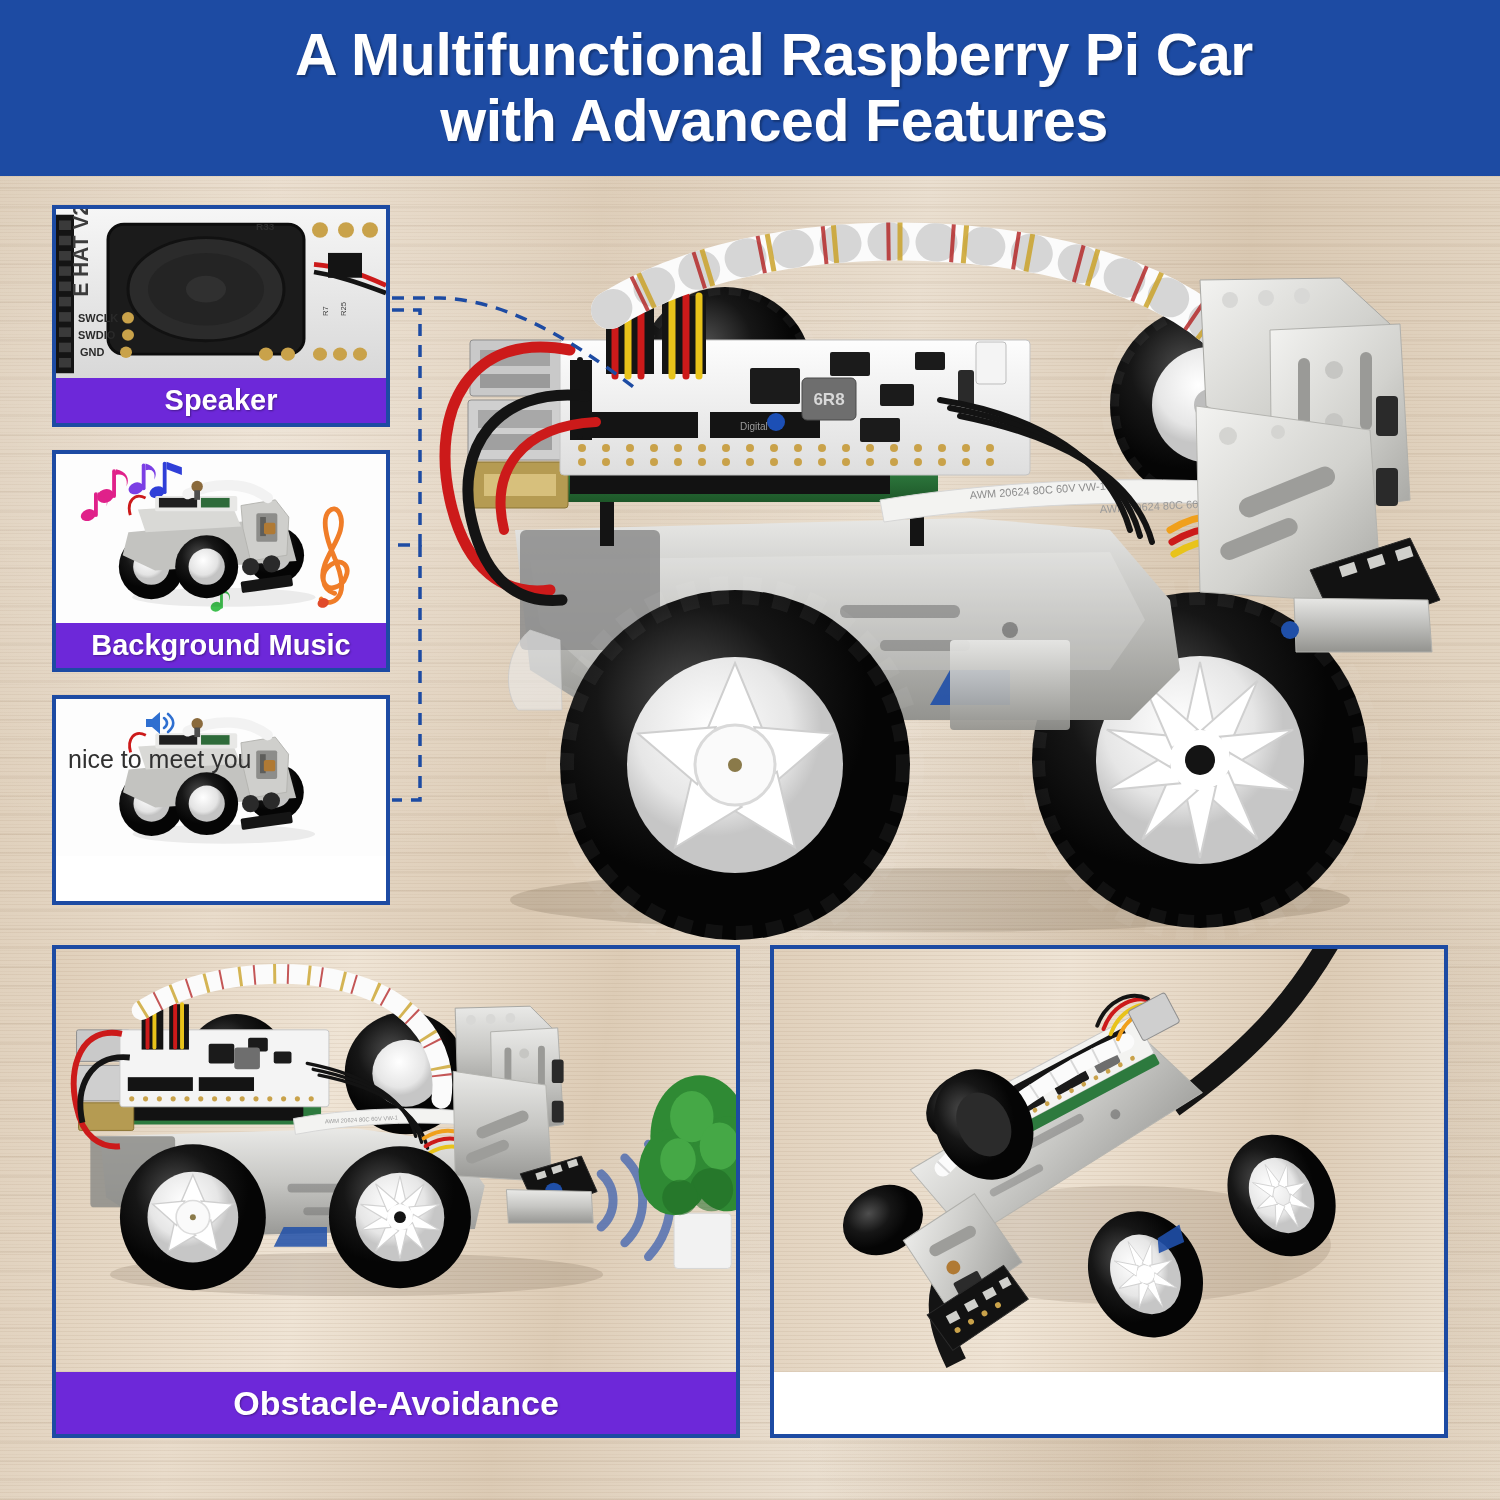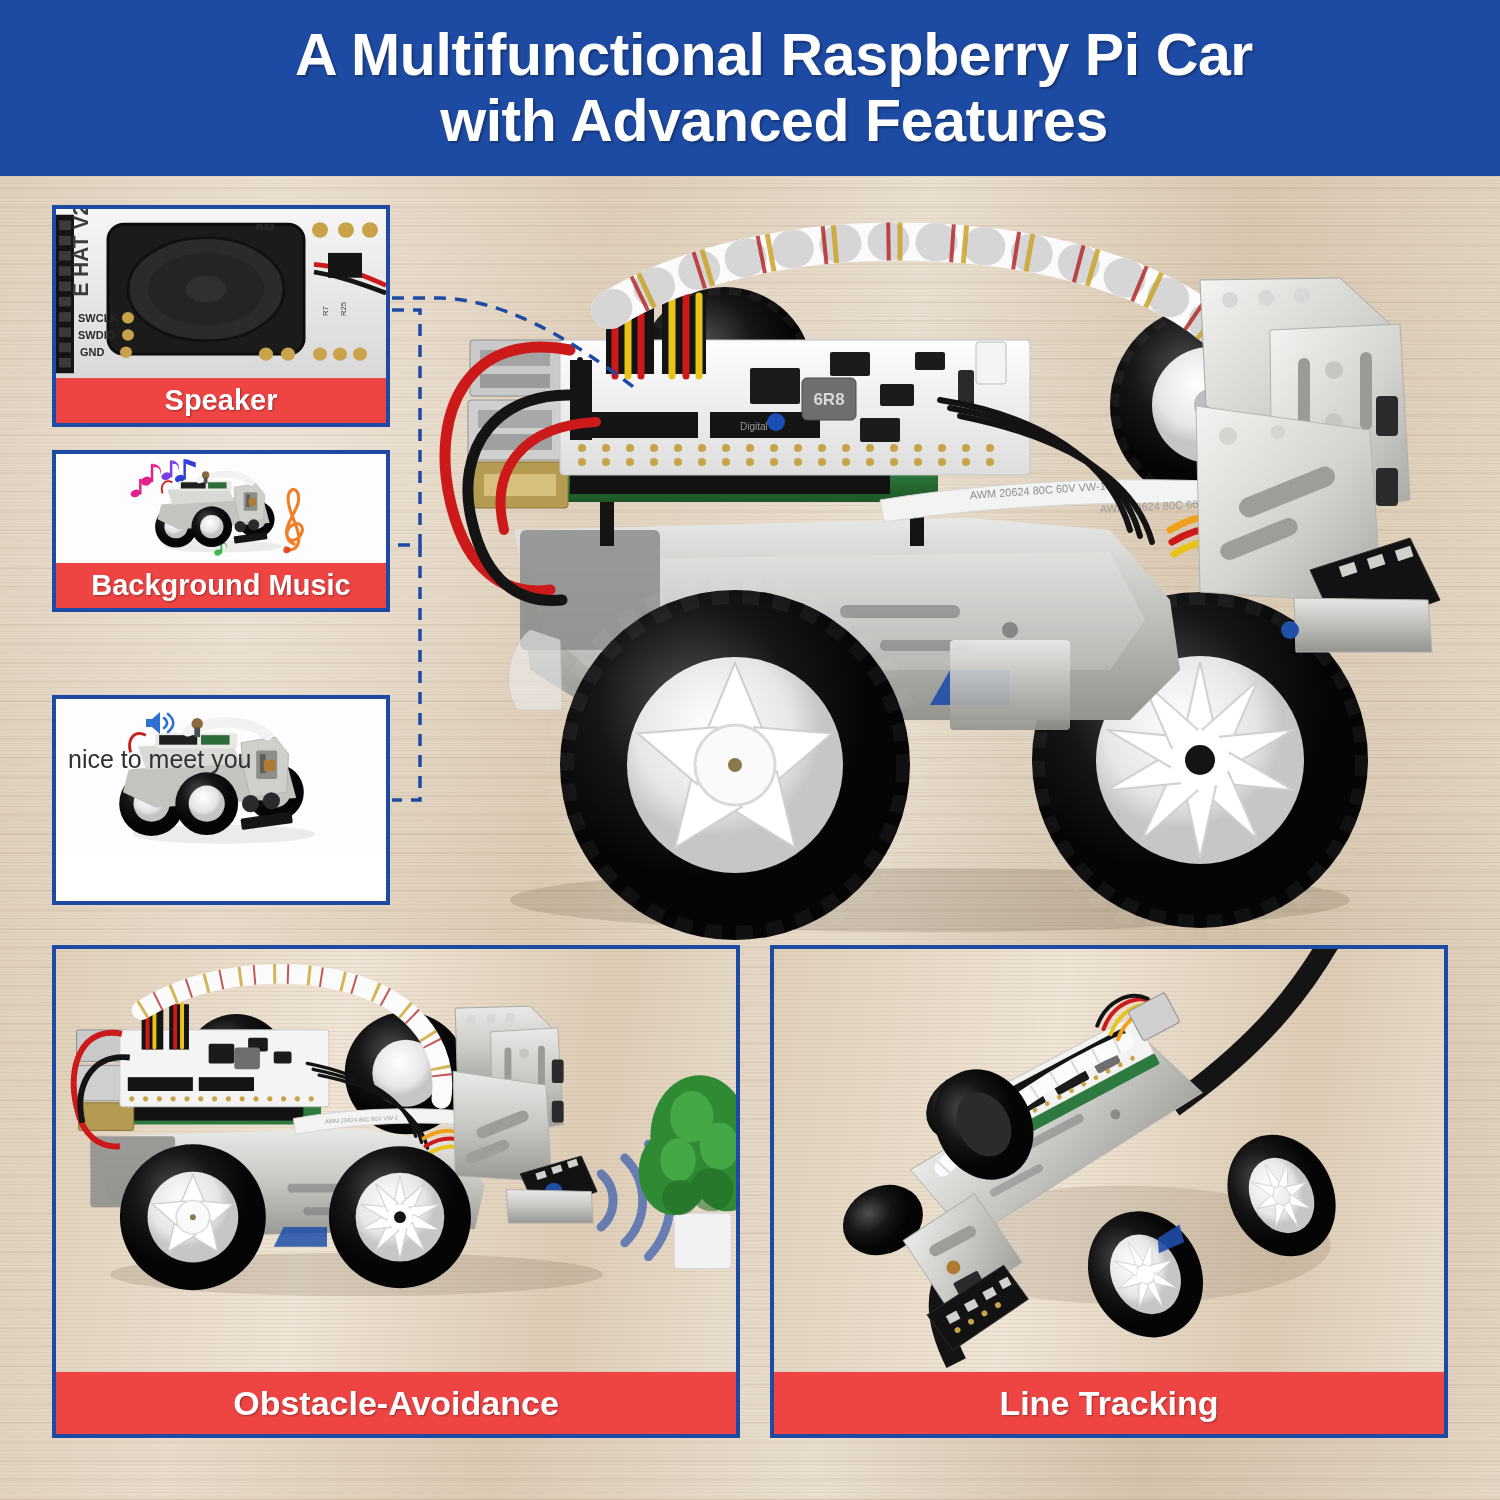--- a/index.html
+++ b/index.html
@@ -43,28 +43,28 @@
     text-shadow:2px 2px 2px rgba(0,0,0,.28);
     white-space:pre-line; padding:0 40px;
     font-family:"Liberation Sans", sans-serif;
   }
 
   
   .panel{ position:absolute; border:4px solid #1d4ba3; background:#fff; overflow:hidden; z-index:10; }
   .panel-photo{ position:absolute; left:0; top:0; right:0; overflow:hidden; }
   .caption{
     position:absolute; left:0; right:0; bottom:0;
-    background:#ef4444; color:#fff; display:flex;
+    background:#6d28d9; color:#fff; display:flex;
     align-items:center; justify-content:center;
     font-weight:bold; text-shadow:1px 1px 2px rgba(0,0,0,.35);
   }
 
   
   #thumb-speaker{ left:52px; top:205px; width:338px; height:222px; }
-  #thumb-music  { left:52px; top:450px; width:338px; height:162px; }
+  #thumb-music  { left:52px; top:450px; width:338px; height:222px; }
   #thumb-tts    { left:52px; top:695px; width:338px; height:210px; }
   .thumb .panel-photo{ height:calc(100% - 45px); }
   .thumb .caption{ height:45px; font-size:29px; }
 
   
   #panel-obstacle{ left:52px;  top:945px; width:688px; height:493px; }
   #panel-line    { left:770px; top:945px; width:678px; height:493px; }
   .big .panel-photo{ height:calc(100% - 62px); }
   .big .caption{ height:62px; font-size:34px;margin-top:44px; }
 
@@ -961,16 +961,15 @@
                   <path d="M0,-38 L6,-10 L-6,-10 Z"></path>
                 </g>
             </g>
           </g>
           <circle cx="372" cy="330" r="9" fill="#ffffff"></circle>
         </g>
 
         <path d="M386,288 L412,286 L408,304 L380,302 Z" fill="#1f4fa8" opacity=".9" transform="rotate(-28 396 294)"></path>
       </svg>
     </div>
-    <div class="caption">Line Tracking</div>
   </div>
 
 </div>
 
 </body></html>

